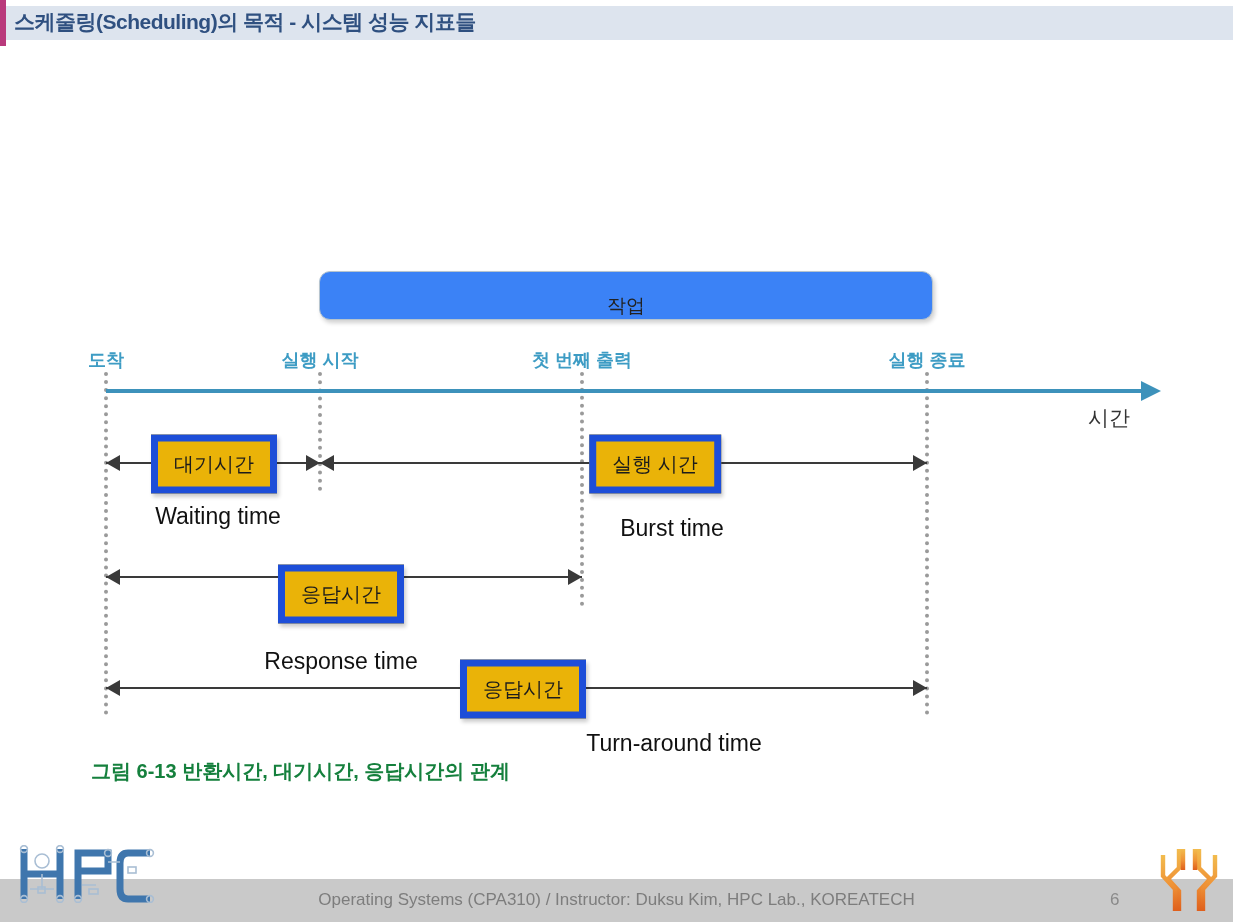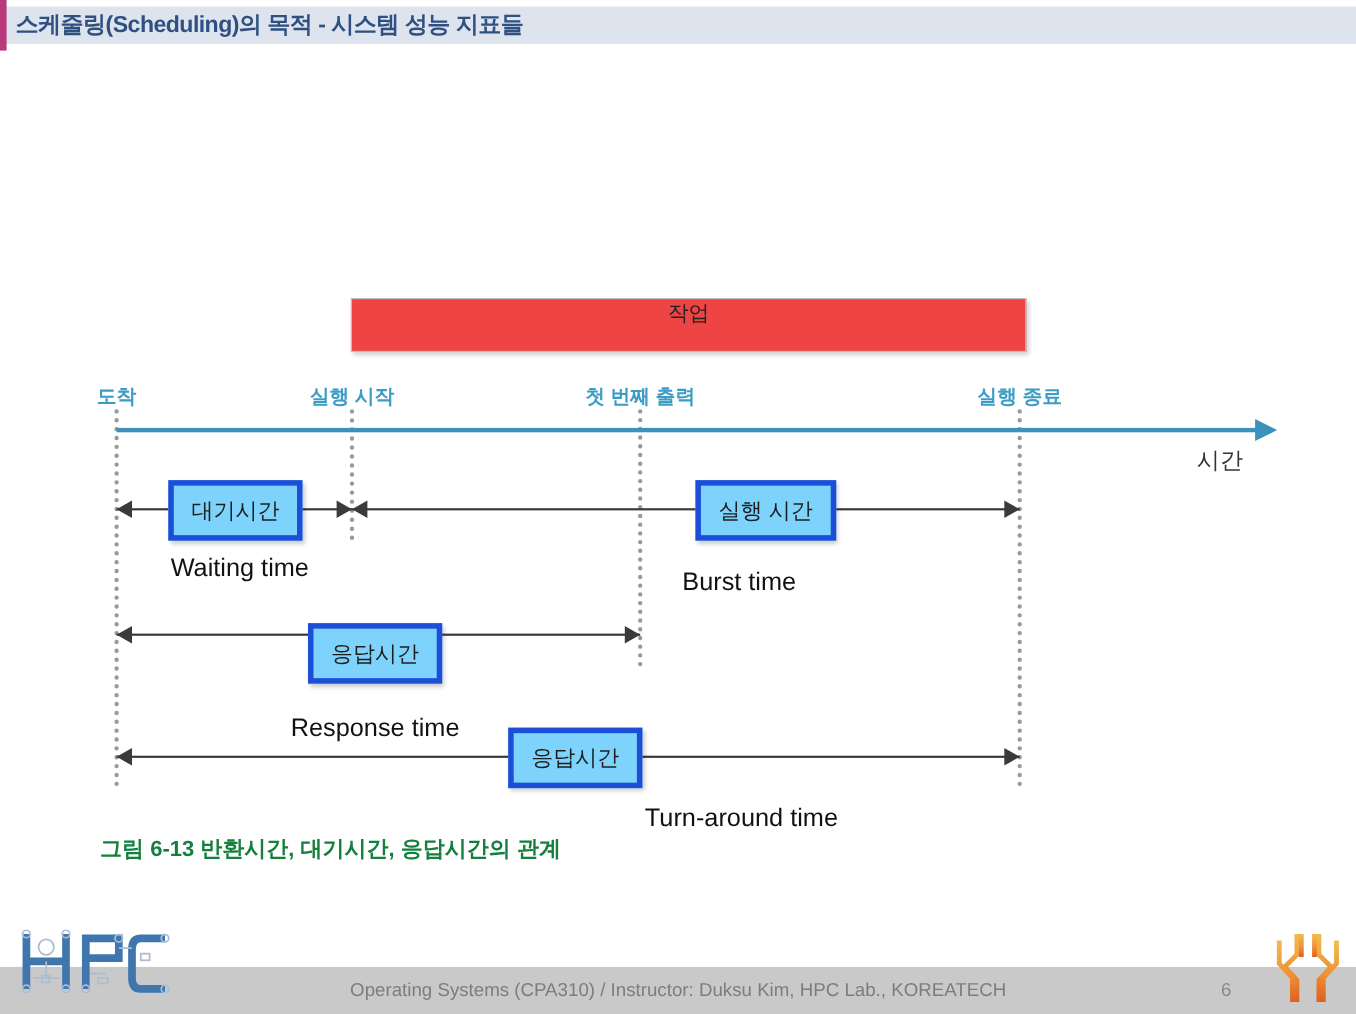--- a/index.html
+++ b/index.html
@@ -55,26 +55,26 @@
   
   .diagram {
     position: absolute;
     left: 0; top: 0;
     width: 1233px; height: 922px;
   }
   .job-box {
     position: absolute;
     left: 319px; top: 271px;
     width: 612px; height: 47px;
-    background: #ef4444;
+    background: #3b82f6;
     border: 1px solid #b6c4ce;
-    border-radius: 0;
+    border-radius: 11px;
     box-shadow: 2px 3px 4px rgba(0,0,0,0.18);
     display: flex;
-    align-items: flex-start;
+    align-items: flex-end;
     justify-content: center;
     font-size: 19px;
     color: #222222;
   }
 
   .event-label {
     position: absolute;
     font-size: 18px;
     font-weight: bold;
     color: #3d9cc4;
@@ -116,22 +116,22 @@
     position: absolute;
     width: 0; height: 0;
     border-top: 8px solid transparent;
     border-bottom: 8px solid transparent;
   }
   .arrow-l { border-right: 14px solid #3a3a3a; }
   .arrow-r { border-left: 14px solid #3a3a3a; }
 
   .tag {
     position: absolute;
-    background: #7dd3fc;
-    border: 5px solid #1d4ed8;
+    background: #eab308;
+    border: 7px solid #1d4ed8;
     box-shadow: 2px 3px 4px rgba(0,0,0,0.20);
     font-size: 20px;
     color: #1c1c1c;
     padding: 9px 16px;
     white-space: nowrap;
     transform: translate(-50%, -50%);
   }
   .en-label {
     position: absolute;
     font-size: 23px;
@@ -205,21 +205,21 @@
 
     <div class="mrow" style="left:106px; top:462px; width:214px;"></div>
     <div class="arrow-l" style="left:106px; top:455px;"></div>
     <div class="arrow-r" style="left:306px; top:455px;"></div>
     <div class="tag" style="left:214px; top:464px;">대기시간</div>
     <div class="en-label" style="left:218px; top:503px;">Waiting time</div>
 
     <div class="mrow" style="left:320px; top:462px; width:607px;"></div>
     <div class="arrow-l" style="left:320px; top:455px;"></div>
     <div class="arrow-r" style="left:913px; top:455px;"></div>
-    <div class="tag" style="left:696px; top:464px;">실행 시간</div>
+    <div class="tag" style="left:655px; top:464px;">실행 시간</div>
     <div class="en-label" style="left:672px; top:515px;">Burst time</div>
 
     <div class="mrow" style="left:106px; top:576px; width:476px;"></div>
     <div class="arrow-l" style="left:106px; top:569px;"></div>
     <div class="arrow-r" style="left:568px; top:569px;"></div>
     <div class="tag" style="left:341px; top:594px;">응답시간</div>
     <div class="en-label" style="left:341px; top:648px;">Response time</div>
 
     <div class="mrow" style="left:106px; top:687px; width:821px;"></div>
     <div class="arrow-l" style="left:106px; top:680px;"></div>

